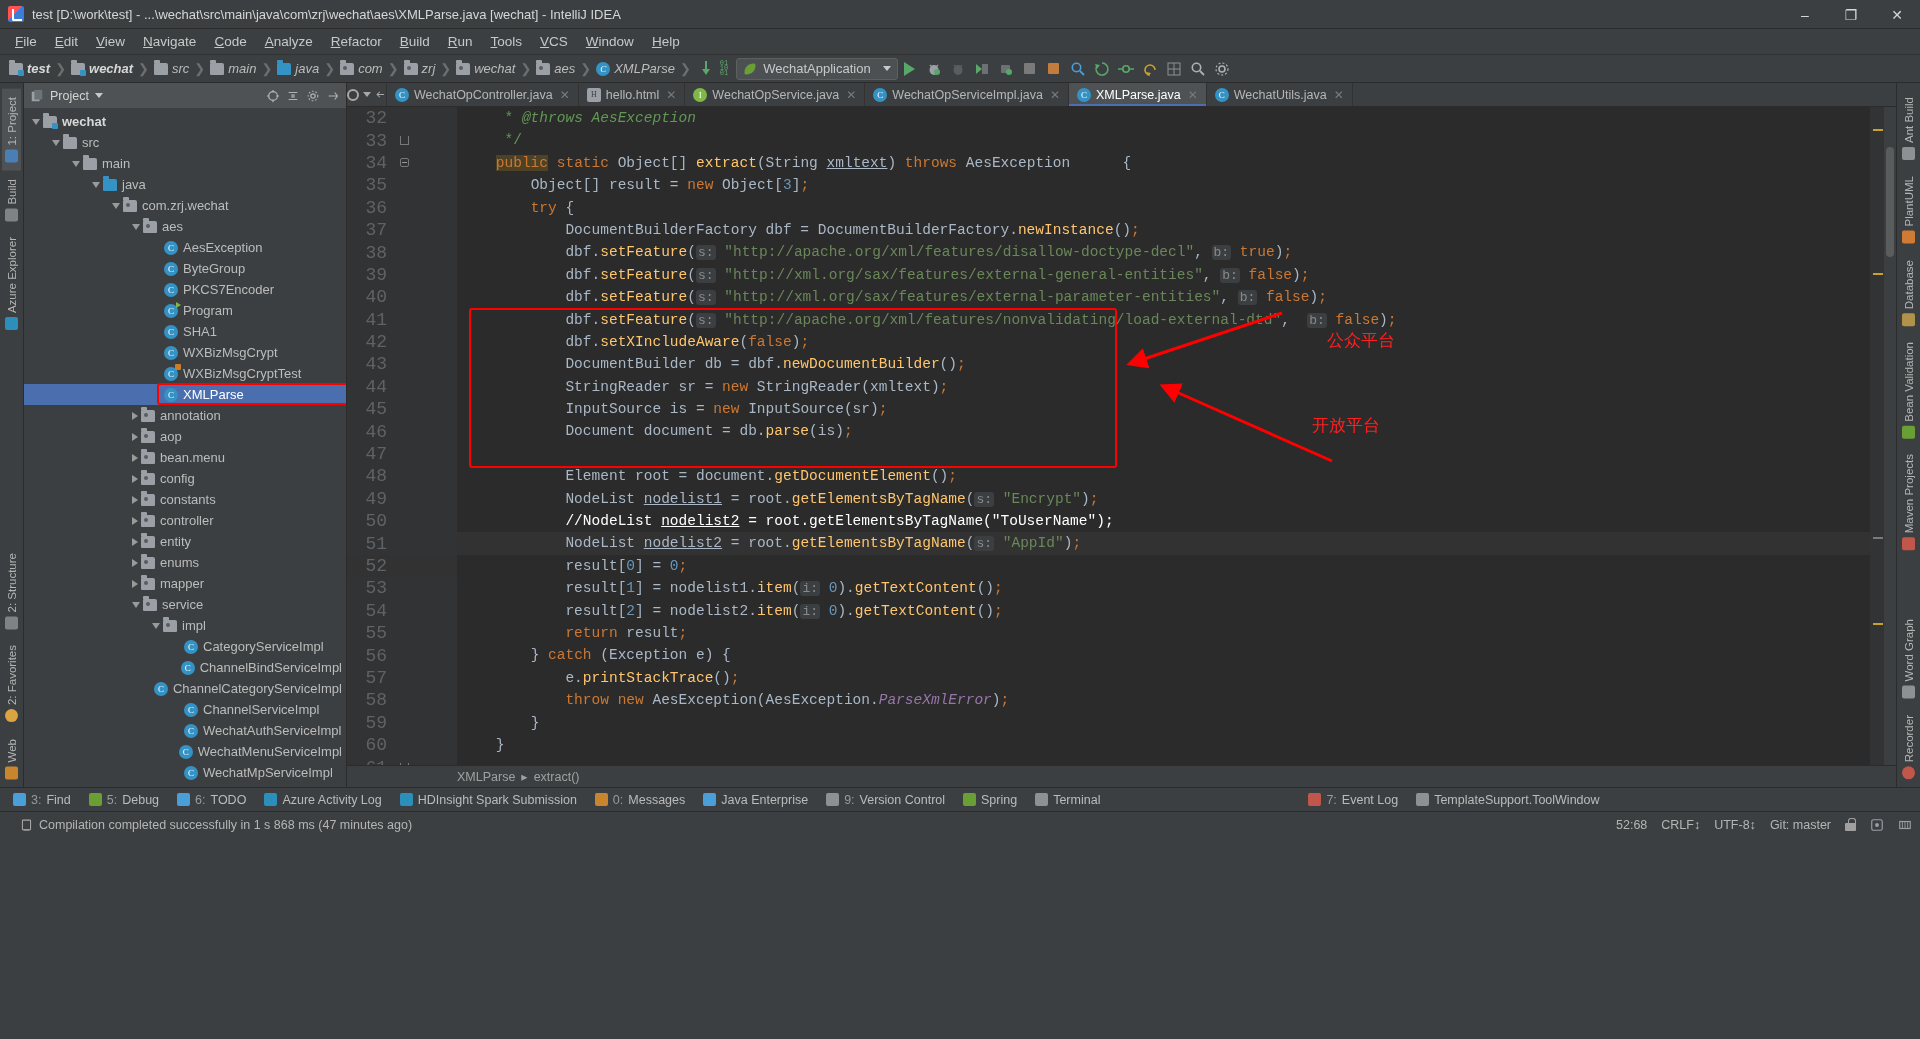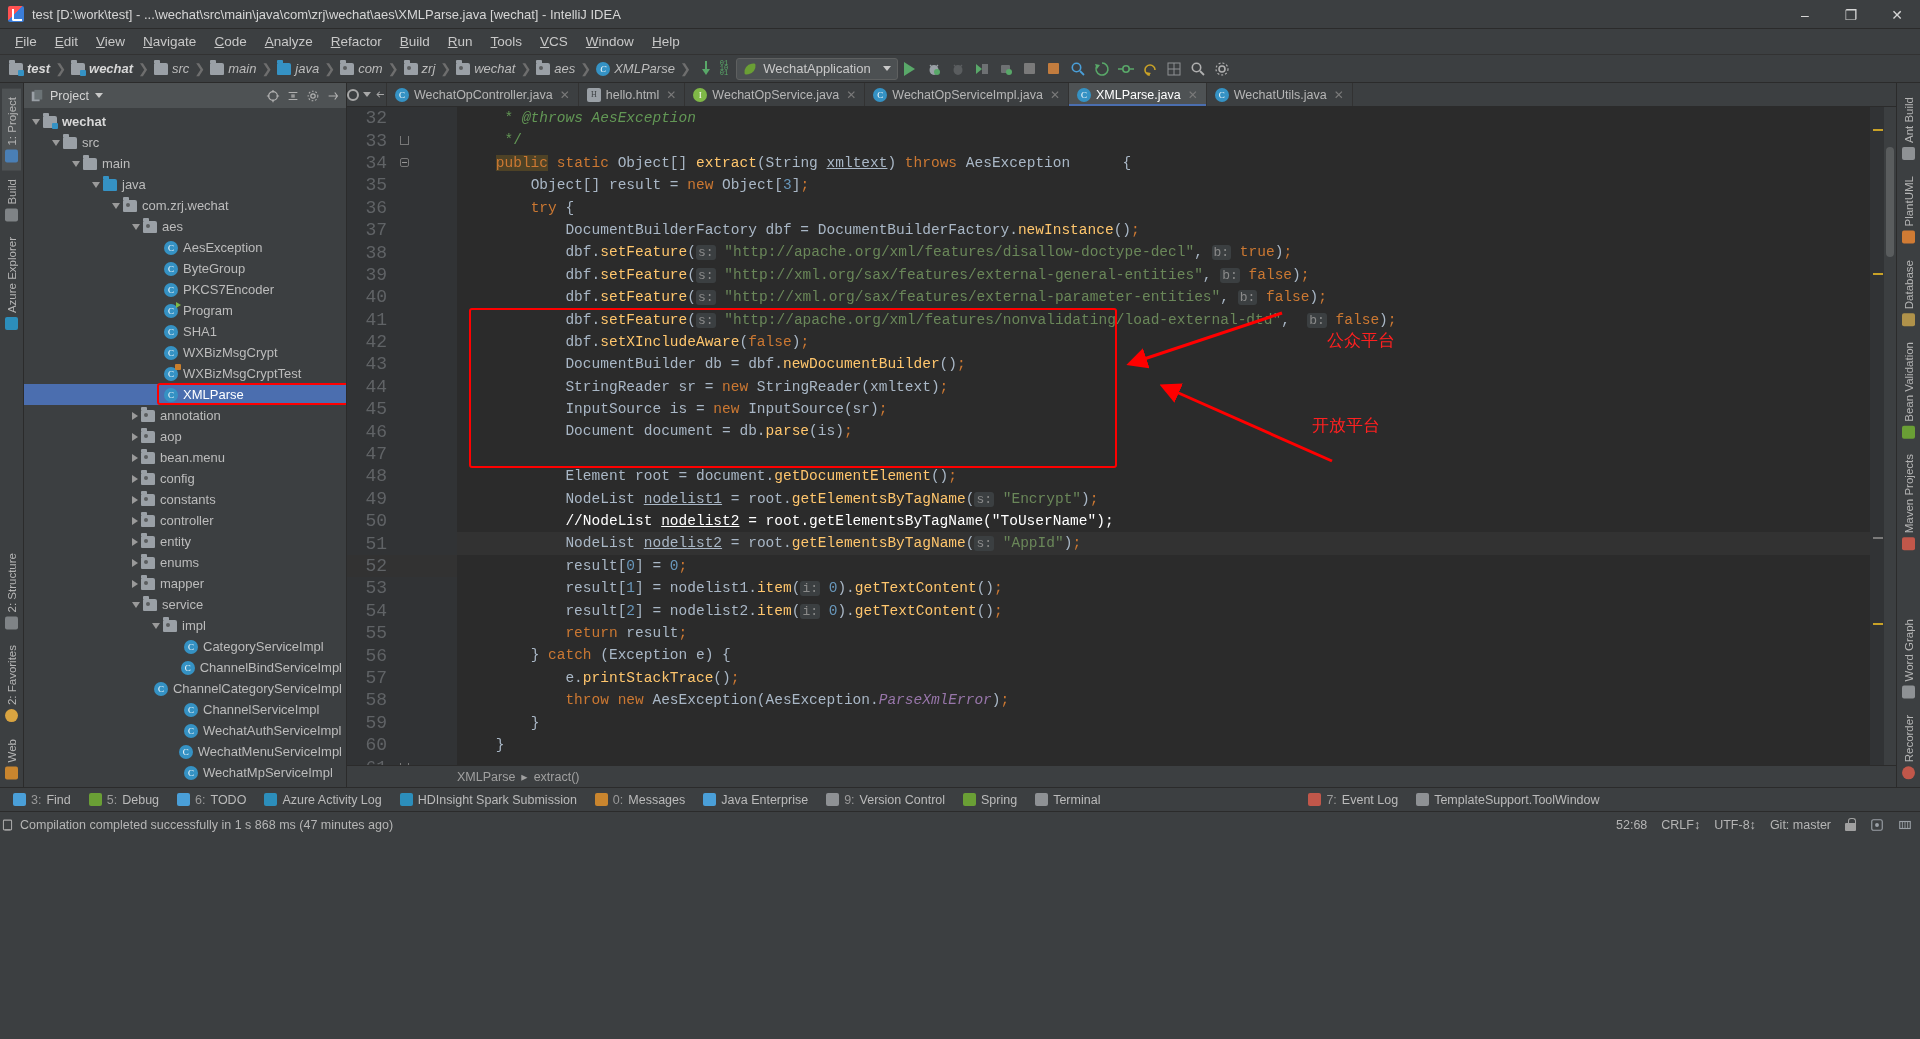--- a/index.html
+++ b/index.html
@@ -184,21 +184,21 @@
   
   #toolbar-bottom { height:24px; background:#3c3f41; display:flex; align-items:center;
      border-top:1px solid #2b2b2b; padding-left:4px; }
   .btool { display:flex; align-items:center; gap:5px; padding:0 9px; height:22px;
      font-size:12.5px; color:#bbbbbb; white-space:nowrap; }
   .bnum { color:#9a9a9a; font-size:12.5px; }
   .bico { width:13px;height:13px;flex:none;border-radius:2px; }
 
   
   #statusbar { height:26px; background:#3c3f41; display:flex; align-items:center;
-     border-top:1px solid #2b2b2b; padding-left:1px; font-size:12.5px; color:#b5b5b5; }
+     border-top:1px solid #2b2b2b; padding-left:20px; font-size:12.5px; color:#b5b5b5; }
   #status-right { margin-left:auto; display:flex; align-items:center; gap:14px; padding-right:8px; }
   .sitem { white-space:nowrap; }
   .lockico{width:11px;height:13px;position:relative;}
   .lockico::before{content:"";position:absolute;left:0;bottom:0;width:11px;height:8px;background:#a0a0a0;border-radius:1px;}
   .lockico::after{content:"";position:absolute;left:2.5px;top:0;width:6px;height:6px;
      border:1.6px solid #a0a0a0;border-bottom:none;border-radius:3px 3px 0 0;}
 </style>
 </head>
 <body>
 

